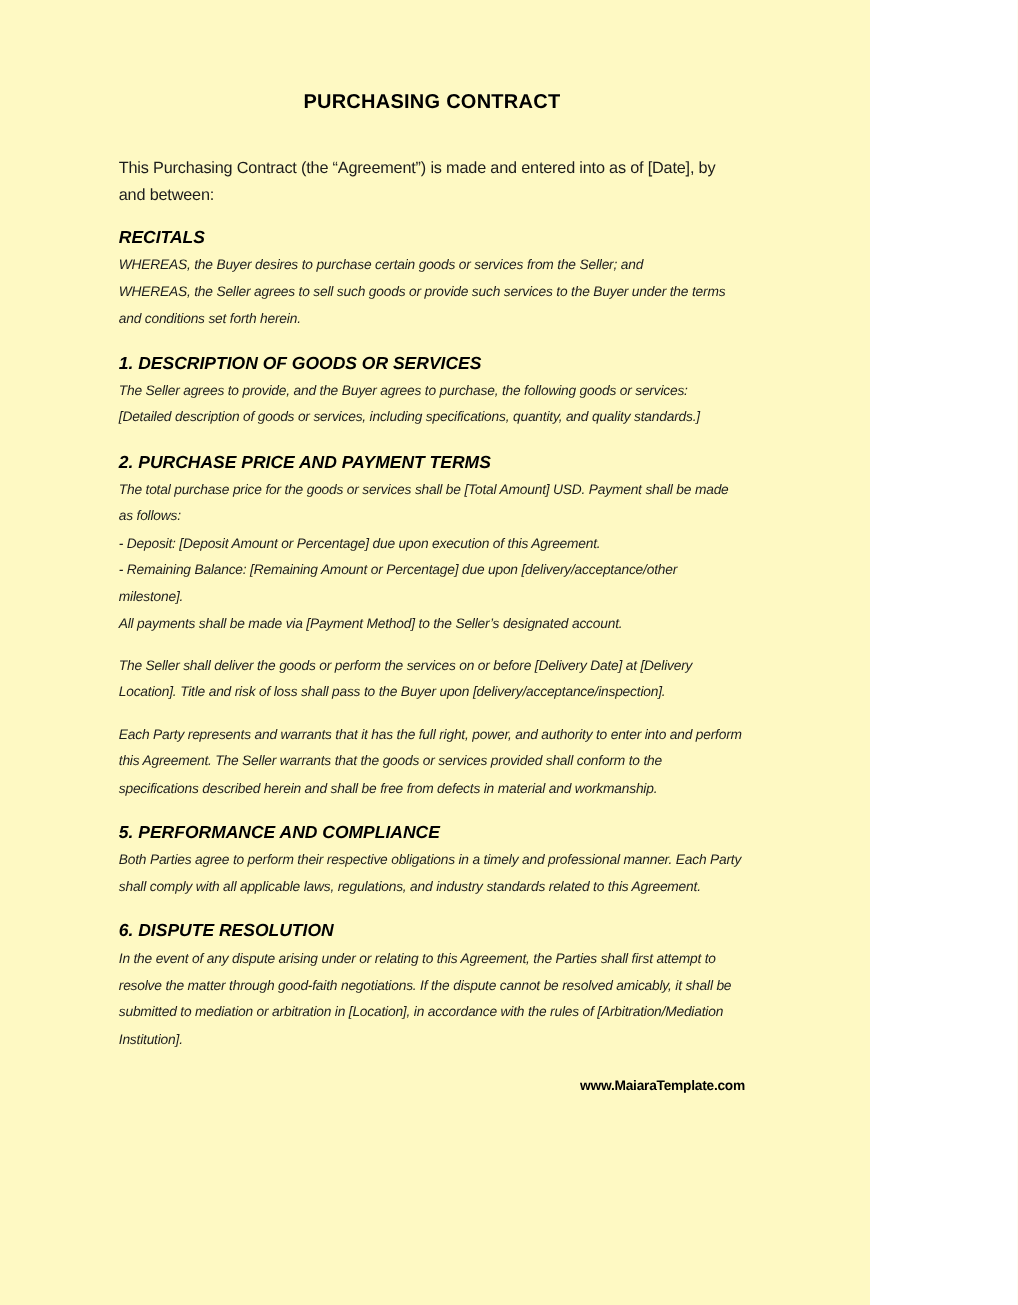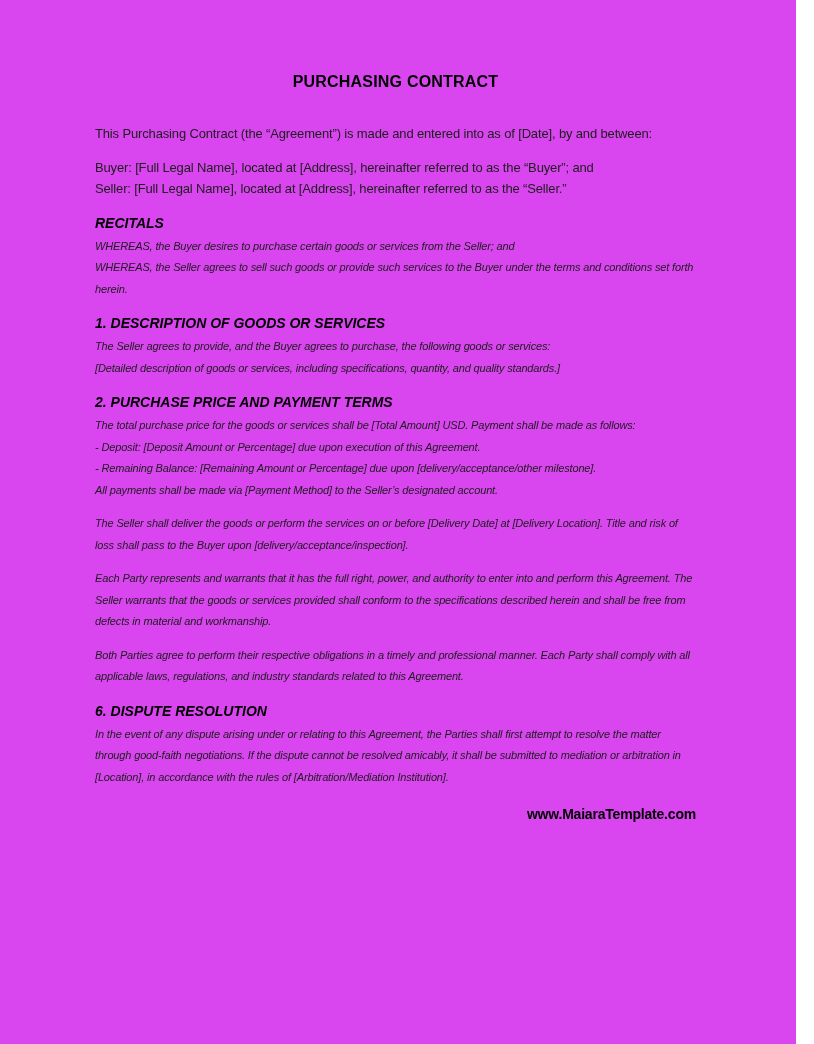--- a/index.html
+++ b/index.html
@@ -2,23 +2,23 @@
 <html><head>
 <meta charset="utf-8">
 <style>
   html, body {
     margin: 0;
     padding: 0;
     background: #ffffff;
   }
   .page {
     position: relative;
-    width: 796px;
+    width: 696px;
     height: 1044px;
-    background: #d946ef;
+    background: #fef9c3;
     overflow: hidden;
     font-family: "Liberation Sans", "DejaVu Sans", sans-serif;
     color: #1c1c1c;
     box-sizing: border-box;
   }
   .content {
     box-sizing: border-box;
     padding: 71px 100px 0 95px;
   }
   .doc-title {
@@ -56,39 +56,37 @@
     margin: 0;
     font-size: 11px;
     line-height: 21.5px;
     letter-spacing: -0.15px;
     white-space: pre-wrap;
     color: #1c1c1c;
   }
   .footer {
     margin-top: 16px;
     text-align: right;
-    font-size: 14px;
+    font-size: 11px;
     line-height: 20px;
     font-weight: bold;
     color: #000000;
     letter-spacing: -0.2px;
   }
 </style>
 </head>
 <body>
 
 <div class="page">
   <div class="content">
 
     <h1 class="doc-title">PURCHASING CONTRACT</h1>
 
     <p class="para">This Purchasing Contract (the “Agreement”) is made and entered into as of [Date], by and between:</p>
 
-    <p class="para">Buyer: [Full Legal Name], located at [Address], hereinafter referred to as the “Buyer”; and
-Seller: [Full Legal Name], located at [Address], hereinafter referred to as the “Seller.”</p>
 
 
     <div class="section">
       <h2 class="section-heading">RECITALS</h2>
       <p class="section-body">WHEREAS, the Buyer desires to purchase certain goods or services from the Seller; and
 WHEREAS, the Seller agrees to sell such goods or provide such services to the Buyer under the terms and conditions set forth herein.</p>
     </div>
 
     <div class="section">
       <h2 class="section-heading">1. DESCRIPTION OF GOODS OR SERVICES</h2>
@@ -106,20 +104,21 @@
 
     <div class="section">
       <p class="section-body">The Seller shall deliver the goods or perform the services on or before [Delivery Date] at [Delivery Location]. Title and risk of loss shall pass to the Buyer upon [delivery/acceptance/inspection].</p>
     </div>
 
     <div class="section">
       <p class="section-body">Each Party represents and warrants that it has the full right, power, and authority to enter into and perform this Agreement. The Seller warrants that the goods or services provided shall conform to the specifications described herein and shall be free from defects in material and workmanship.</p>
     </div>
 
     <div class="section">
+      <h2 class="section-heading">5. PERFORMANCE AND COMPLIANCE</h2>
       <p class="section-body">Both Parties agree to perform their respective obligations in a timely and professional manner. Each Party shall comply with all applicable laws, regulations, and industry standards related to this Agreement.</p>
     </div>
 
     <div class="section">
       <h2 class="section-heading">6. DISPUTE RESOLUTION</h2>
       <p class="section-body">In the event of any dispute arising under or relating to this Agreement, the Parties shall first attempt to resolve the matter through good-faith negotiations. If the dispute cannot be resolved amicably, it shall be submitted to mediation or arbitration in [Location], in accordance with the rules of [Arbitration/Mediation Institution].</p>
     </div>
 
     <div class="footer">www.MaiaraTemplate.com</div>
 

